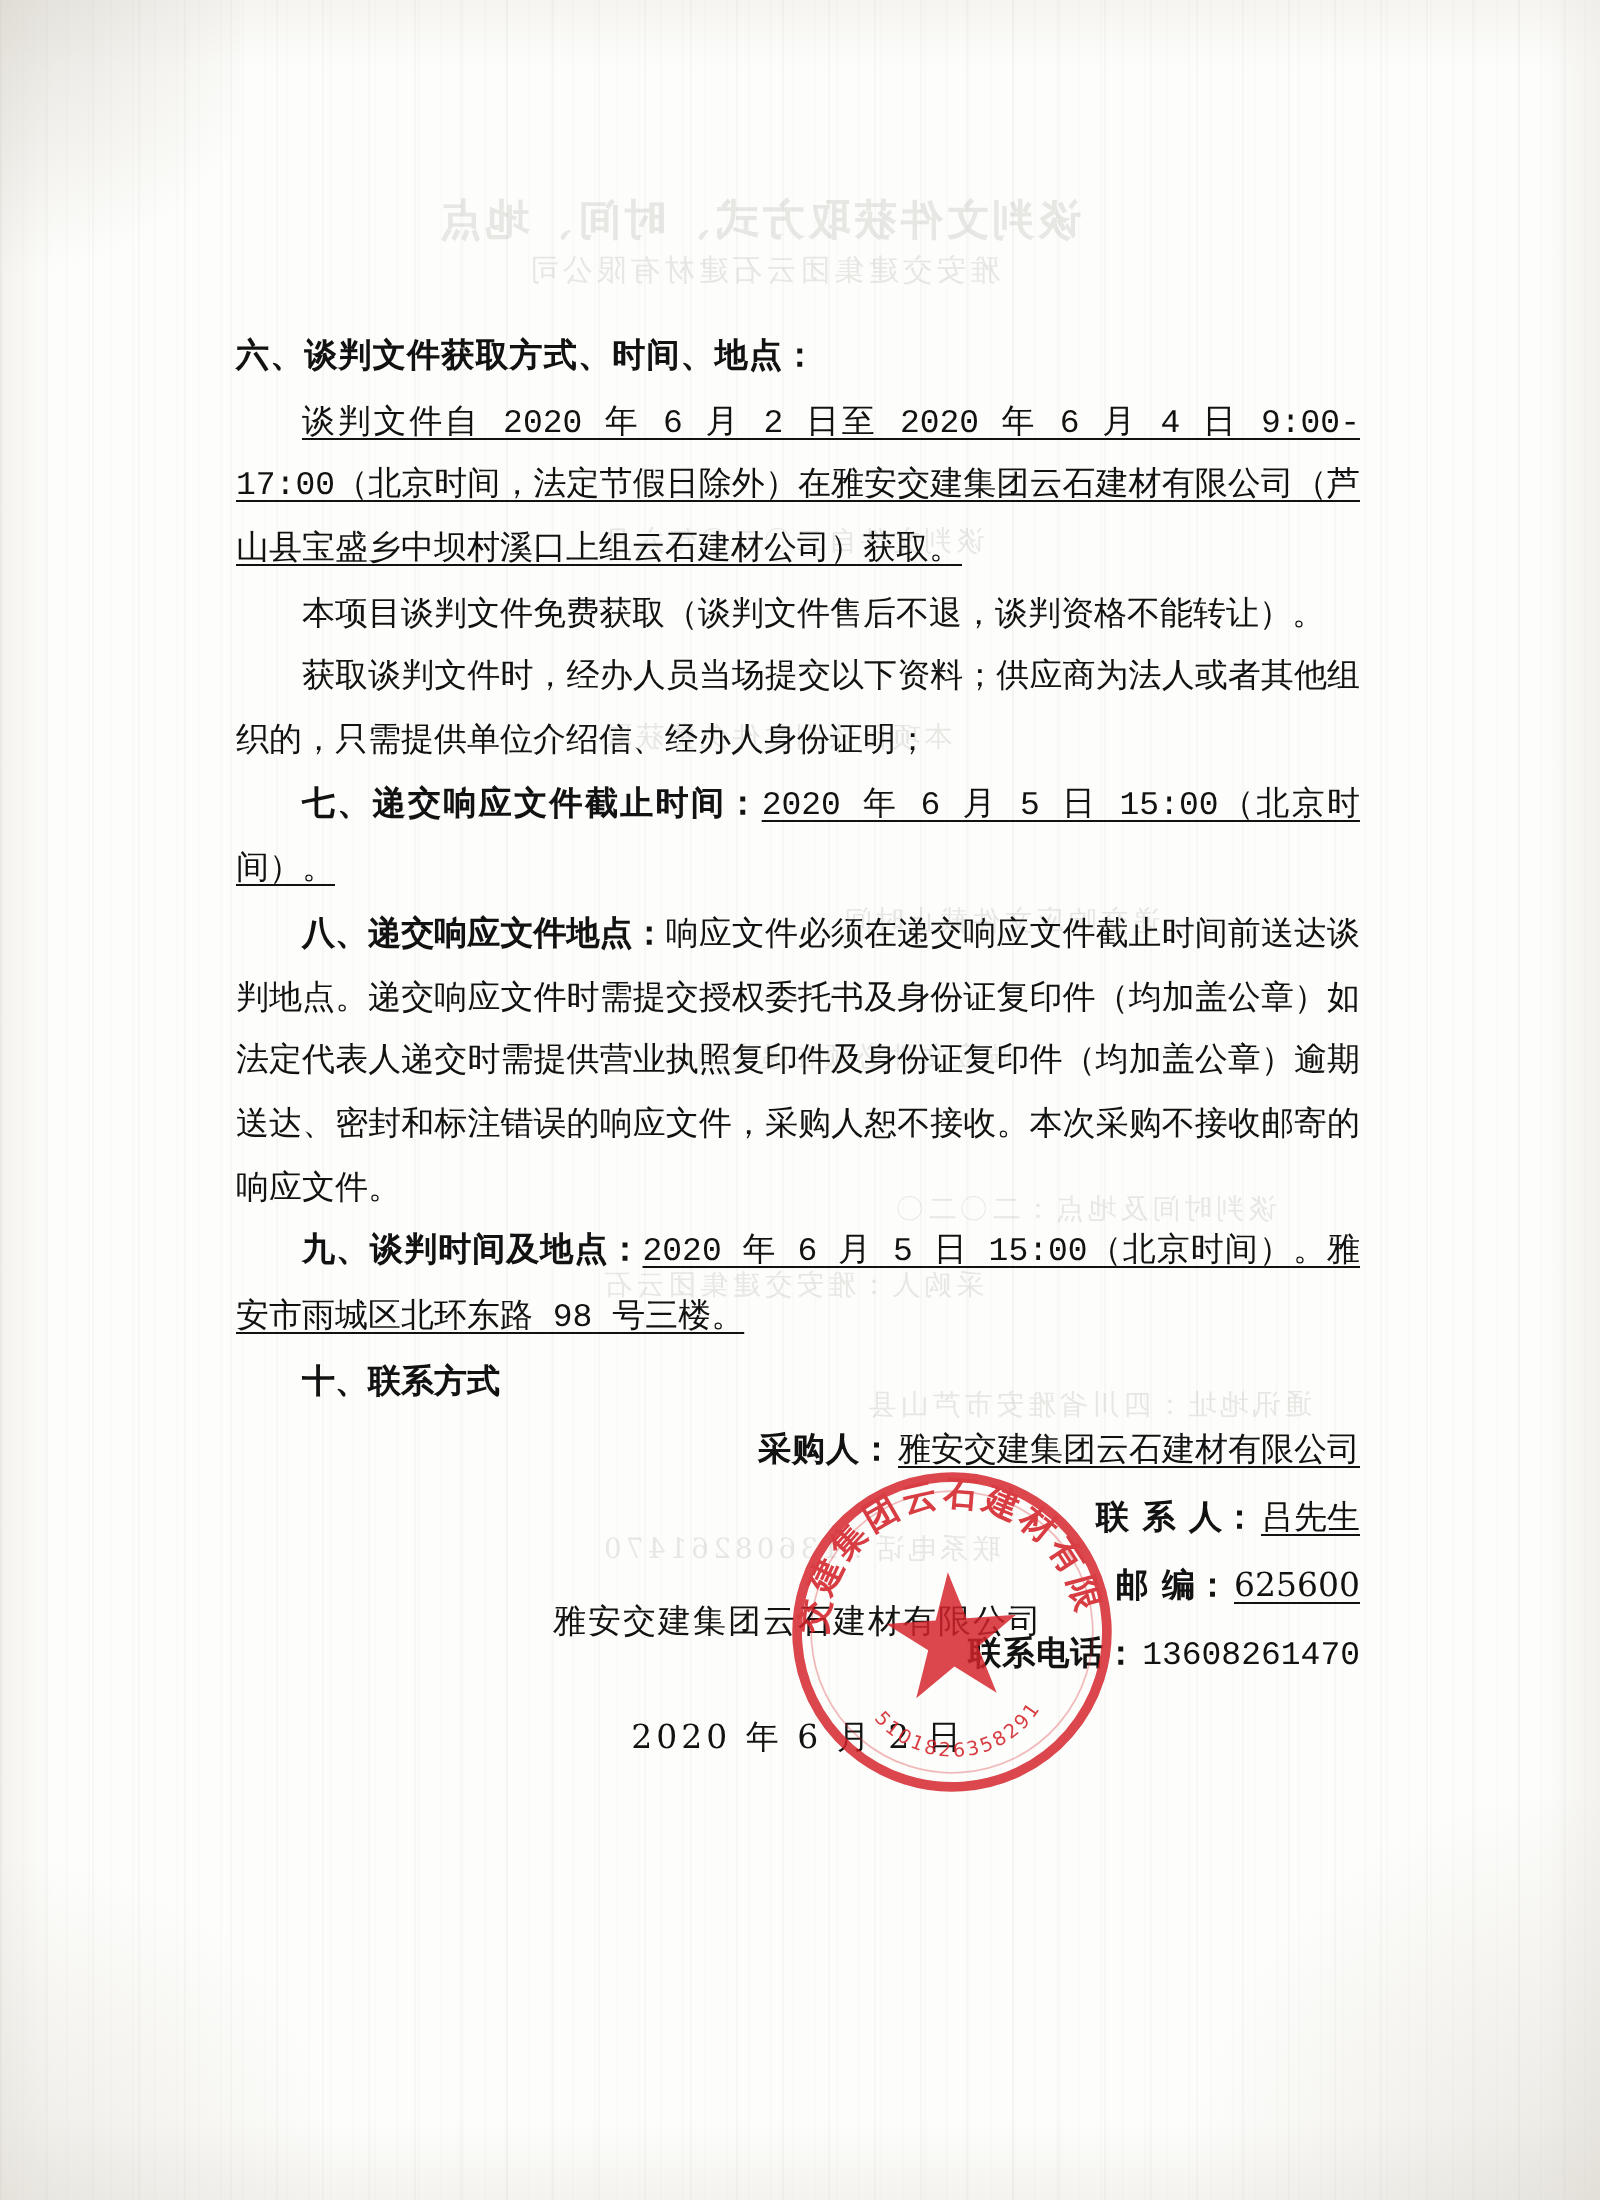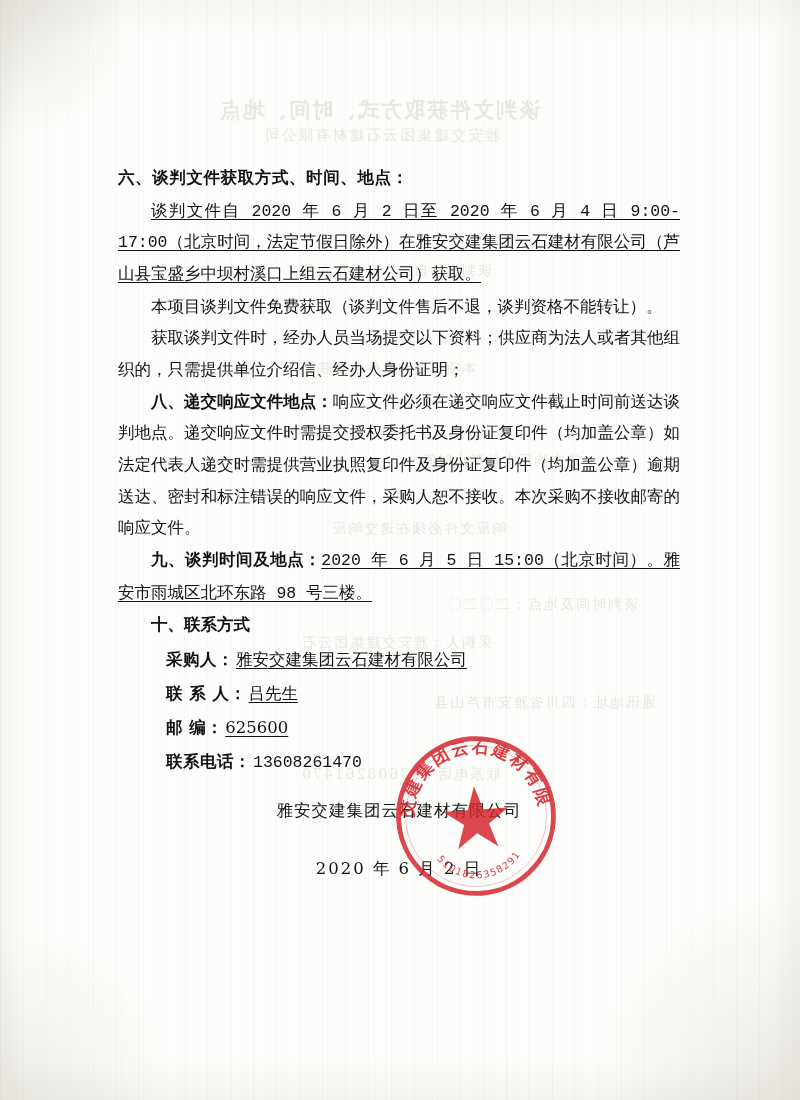--- a/index.html
+++ b/index.html
@@ -97,20 +97,21 @@
   
   .contact-block {
     margin-top: 2px;
     padding-left: 48px;
     line-height: 2.05;
   }
   .contact-row {
     display: flex;
     align-items: baseline;
     white-space: nowrap;
+    justify-content: flex-end;
   }
   .contact-label {
     font-weight: bold;
     letter-spacing: .5px;
     flex: 0 0 auto;
   }
   .contact-value {
     text-decoration: underline;
     text-underline-offset: 3px;
     margin-left: 2px;
@@ -165,20 +166,21 @@
   <div class="bleed bleed-l7">通讯地址：四川省雅安市芦山县</div>
   <div class="bleed bleed-l8">联系电话：13608261470</div>
 
   <div class="content">
 
     <div class="heading">六、谈判文件获取方式、时间、地点：</div>
     <p class="para u">谈判文件自 2020 年 6 月 2 日至 2020 年 6 月 4 日 9:00-17:00（北京时间，法定节假日除外）在雅安交建集团云石建材有限公司（芦山县宝盛乡中坝村溪口上组云石建材公司）获取。</p>
     <p class="para">本项目谈判文件免费获取（谈判文件售后不退，谈判资格不能转让）。</p>
     <p class="para">获取谈判文件时，经办人员当场提交以下资料；供应商为法人或者其他组织的，只需提供单位介绍信、经办人身份证明；</p>
 
+    <p class="para"><span class="b">七、递交响应文件截止时间：</span><span class="u">2020 年 6 月 5 日 15:00（北京时间）。</span></p>
 
     <p class="para"><span class="b">八、递交响应文件地点：</span><span>响应文件必须在递交响应文件截止时间前送达谈判地点。递交响应文件时需提交授权委托书及身份证复印件（均加盖公章）如法定代表人递交时需提供营业执照复印件及身份证复印件（均加盖公章）逾期送达、密封和标注错误的响应文件，采购人恕不接收。本次采购不接收邮寄的响应文件。</span></p>
 
     <p class="para"><span class="b">九、谈判时间及地点：</span><span class="u">2020 年 6 月 5 日 15:00（北京时间）。雅安市雨城区北环东路 98 号三楼。</span></p>
 
     <p class="para b">十、联系方式</p>
     <div class="contact-block">
       <div class="contact-row">
         <span class="contact-label">采购人：</span>
         <span class="contact-value">雅安交建集团云石建材有限公司</span>

